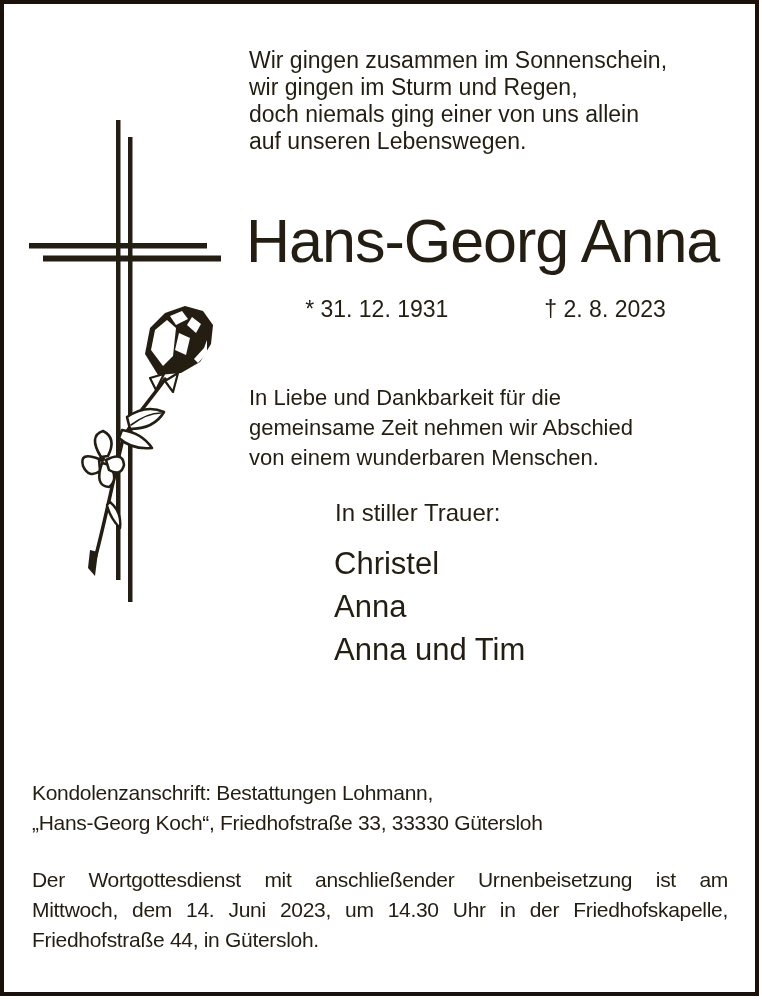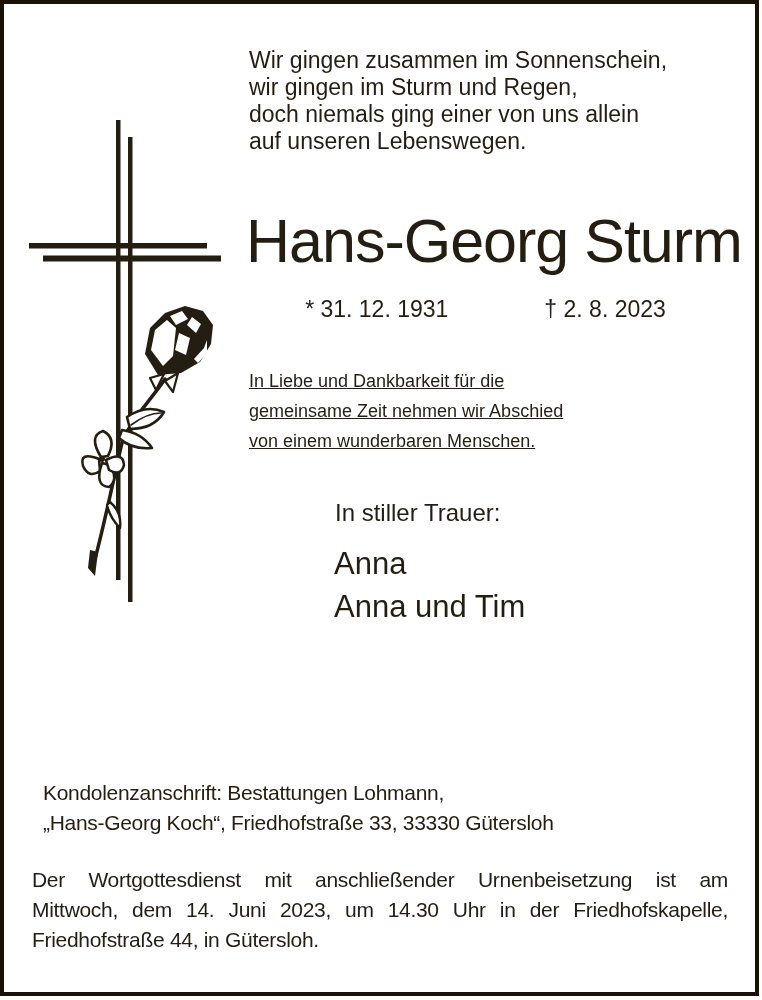--- a/index.html
+++ b/index.html
@@ -58,25 +58,24 @@
     display: flex;
     justify-content: center;
     gap: 96px;
     font-size: 23px;
     line-height: 26px;
     white-space: nowrap;
   }
   .farewell {
     position: absolute;
     left: 249px;
-    top: 366px;
-    font-size: 18px;
+    top: 383px;
+    font-size: 22px;
     line-height: 30px;
     white-space: nowrap;
-    text-decoration: underline;
   }
   .mourning-intro {
     position: absolute;
     left: 335px;
     top: 500px;
     font-size: 24px;
     line-height: 26px;
     white-space: nowrap;
   }
   .mourners {
@@ -88,21 +87,20 @@
     white-space: nowrap;
   }
   .condolence {
     position: absolute;
     left: 32px;
     top: 778px;
     font-size: 21px;
     line-height: 30px;
     letter-spacing: -0.3px;
     white-space: nowrap;
-    margin-left: 11px;
   }
   .service {
     position: absolute;
     left: 32px;
     top: 865px;
     width: 696px;
     font-size: 21px;
     line-height: 30px;
     letter-spacing: -0.3px;
   }
@@ -158,35 +156,36 @@
     </g>
   </svg>
 
   <div class="poem">
     <div>Wir gingen zusammen im Sonnenschein,</div>
     <div>wir gingen im Sturm und Regen,</div>
     <div>doch niemals ging einer von uns allein</div>
     <div>auf unseren Lebenswegen.</div>
   </div>
 
-  <div class="deceased-name">Hans-Georg Sturm</div>
+  <div class="deceased-name">Hans-Georg Anna</div>
 
   <div class="dates-row">
     <span>* 31. 12. 1931</span>
     <span>† 2. 8. 2023</span>
   </div>
 
   <div class="farewell">
     <div>In Liebe und Dankbarkeit für die</div>
     <div>gemeinsame Zeit nehmen wir Abschied</div>
     <div>von einem wunderbaren Menschen.</div>
   </div>
 
   <div class="mourning-intro">In stiller Trauer:</div>
   <div class="mourners">
+    <div>Christel</div>
     <div>Anna</div>
     <div>Anna und Tim</div>
   </div>
 
   <div class="condolence">
     <div>Kondolenzanschrift: Bestattungen Lohmann,</div>
     <div>„Hans-Georg Koch“, Friedhofstraße 33, 33330 Gütersloh</div>
   </div>
 
   <div class="service">

